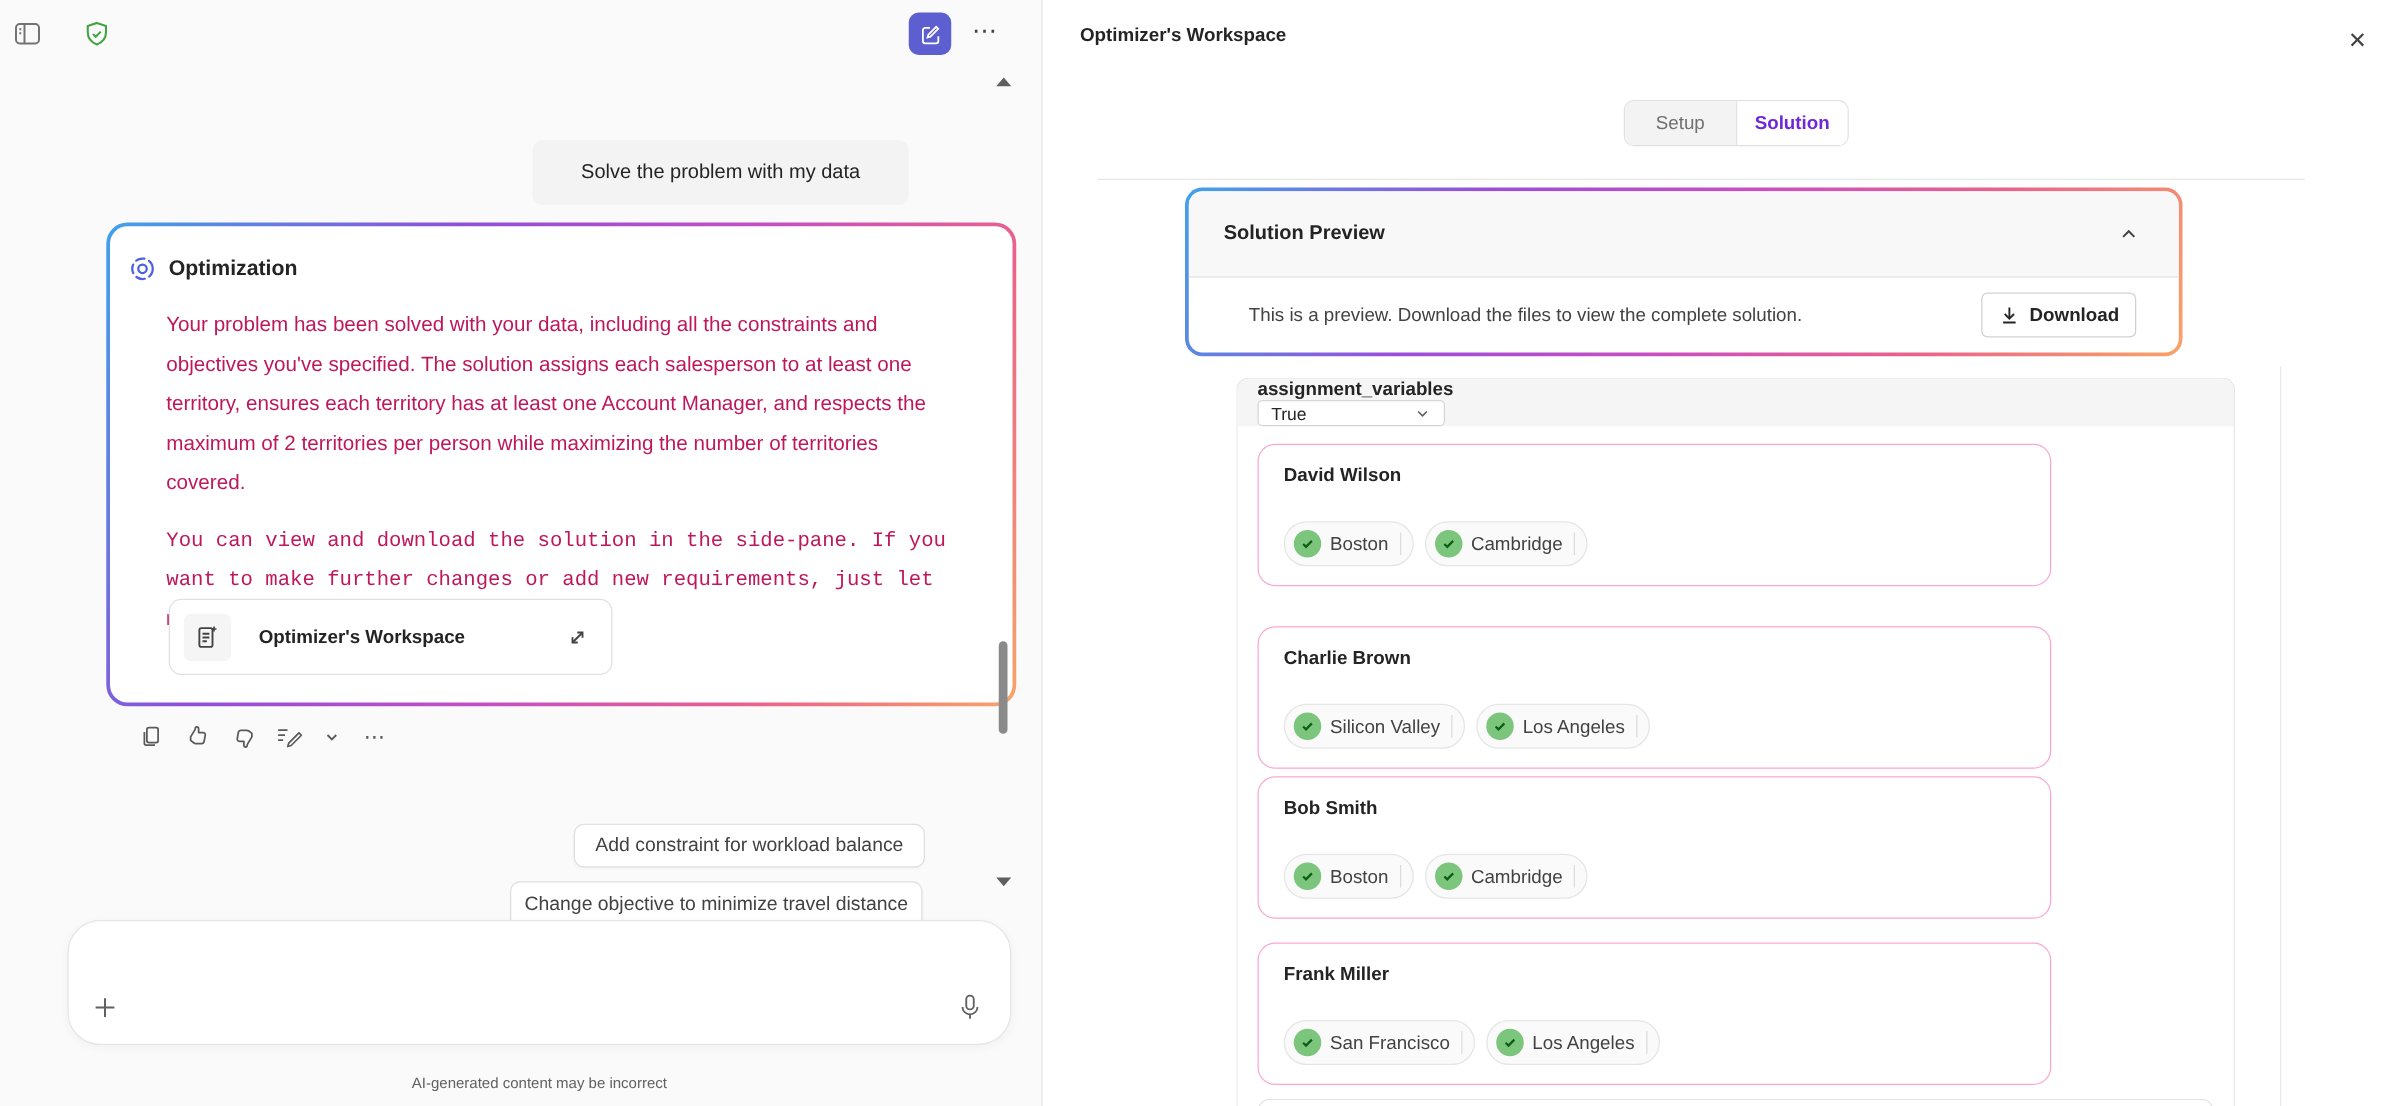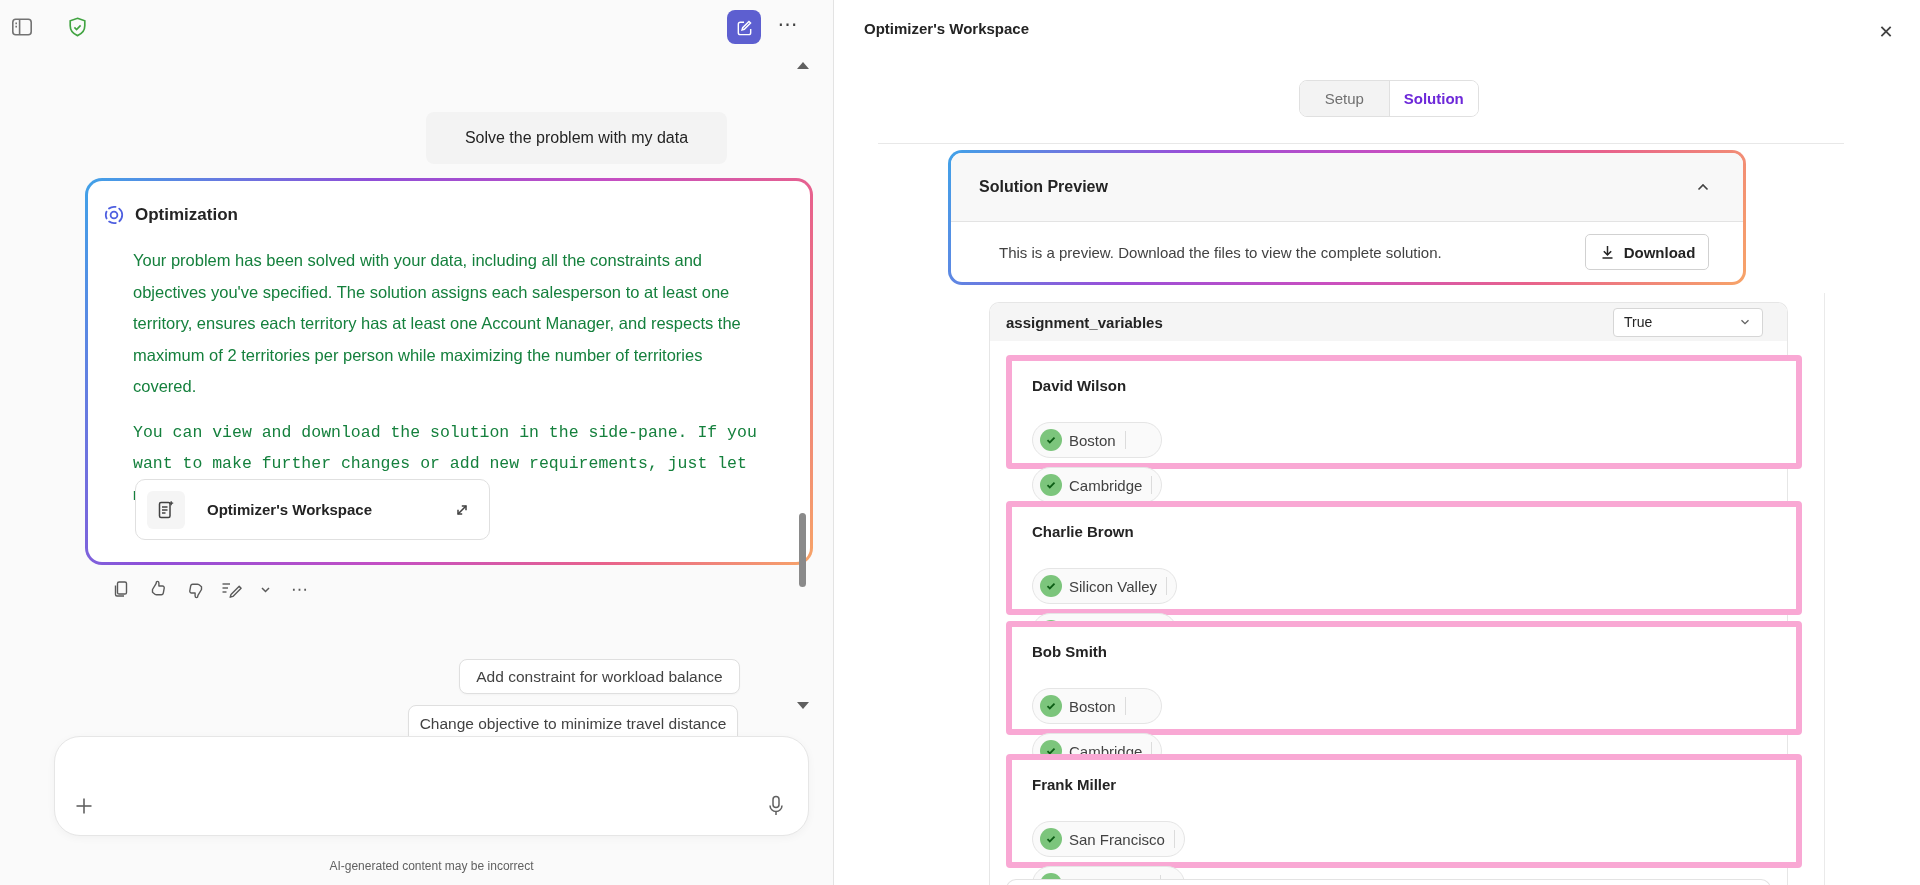--- a/index.html
+++ b/index.html
@@ -15,21 +15,21 @@
   .compose-btn { position:absolute; left:727px; top:10px; width:34px; height:34px; border-radius:8px; background:#5D5FD0; border:none; color:#fff; display:flex; align-items:center; justify-content:center; cursor:pointer; }
   .more-btn { position:absolute; left:772px; top:8px; width:32px; height:32px; font-size:20px; letter-spacing:1px; color:#424242; }
 
   .user-bubble { position:absolute; left:426px; top:112px; width:301px; height:52px; background:#F3F3F3; border-radius:8px; font-size:16px; color:#242424; display:flex; align-items:center; justify-content:center; padding:0 20px; }
 
   .assistant-wrap { position:absolute; left:57px; top:178px; width:728px; height:387px; padding:3px; border-radius:17px;
     background:linear-gradient(120deg,#41A2E8 0%,#8F4FD8 30%,#C44FC4 55%,#E8628C 78%,#F7A468 100%);margin-left:28px; }
   .assistant-card { width:100%; height:100%; background:#fff; border-radius:14px; padding:22px 26px 20px 14px; position:relative; }
   .a-title-row { display:flex; align-items:center; gap:9px; }
   .a-title { font-size:17px; font-weight:bold; color:#242424; }
-  .a-body { margin:18px 0 0 31px; font-size:16.5px; line-height:31.5px; color:#15803d; max-width:630px; }
+  .a-body { margin:18px 0 0 31px; font-size:16.5px; line-height:31.5px; color:#be185d; max-width:630px; }
   .a-body + .a-body { margin-top:14px;font-family:Liberation Mono, monospace; }
   .ws-chip { position:absolute; left:47px; top:298px; width:355px; height:61px; border:1px solid #E0E0E0; border-radius:10px; background:#fff; display:flex; align-items:center; padding:0 18px 0 11px; cursor:pointer; }
   .ws-chip-icon { width:38px; height:38px; background:#F5F5F5; border-radius:6px; display:flex; align-items:center; justify-content:center; color:#424242; }
   .ws-chip-label { margin-left:22px; font-size:15px; font-weight:bold; color:#242424; flex:1; }
   .ws-expand { color:#424242; }
 
   .actions-row { position:absolute; left:110px; top:577px; display:flex; align-items:center; gap:15px; color:#5A5A5A; }
   .actions-row .icon-btn { width:22px; height:24px; color:#5A5A5A; }
   .actions-row .chev { width:14px; }
   .actions-row .dots { font-size:17px; letter-spacing:1px; width:26px; }
@@ -65,31 +65,31 @@
   .preview-header { height:69px; background:#F8F8F8; border-bottom:1px solid #E3E3E3; display:flex; align-items:center; padding:0 26px 0 28px; }
   .preview-title { font-size:16px; font-weight:bold; color:#242424; flex:1; }
   .collapse-btn { width:28px; height:28px; color:#424242; }
   .preview-body { flex:1; display:flex; align-items:center; padding:0 34px 0 48px; }
   .preview-note { font-size:15px; color:#424242; flex:1; }
   .download-btn { width:124px; height:36px; background:#fff; border:1px solid #D1D1D1; border-radius:5px; display:flex; align-items:center; justify-content:center; gap:8px; font-size:15px; font-weight:bold; color:#242424; cursor:pointer; font-family:"Liberation Sans", sans-serif; }
 
   .right-vline { position:absolute; left:990px; top:293px; width:1px; height:592px; background:#EAEAEA; }
 
   .var-container { position:absolute; left:155px; top:302px; width:799px; height:583px; background:#fff; border:1px solid #E6E6E6; border-bottom:none; border-radius:10px 10px 0 0; }
-  .var-header { height:38px; background:#F5F5F5; border-radius:9px 9px 0 0; display:flex; align-items:center; padding:0 24px 0 16px; }
+  .var-header { height:38px; background:#F5F5F5; border-radius:9px 9px 0 0; display:flex; align-items:flex-start; padding:0 24px 0 16px;flex-direction:column; }
   .var-name { font-size:15px; font-weight:bold; color:#242424; flex:1; }
   .var-select { width:150px; height:29px; background:#fff; border:1px solid #D6D6D6; border-radius:4px; display:flex; align-items:center; padding:0 10px; font-size:14px; color:#242424; cursor:pointer; }
   .var-select .sel-val { flex:1; }
   .var-select .sel-chev { color:#616161; }
 
-  .person-card { position:absolute; left:16px; width:796px; height:114px; background:#fff; border:6px solid #f9a8d4; border-radius:4px; }
+  .person-card { position:absolute; left:16px; width:635px; height:114px; background:#fff; border:1px solid #f9a8d4; border-radius:14px; }
   .pc-0 { top:52px; } .pc-1 { top:185px;margin-top:13px; } .pc-2 { top:318px; } .pc-3 { top:451px; }
   .person-card-partial { position:absolute; left:16px; top:576px; width:765px; height:14px; background:#fff; border:1px solid #E3E3E3; border-bottom:none; border-radius:10px 10px 0 0; }
   .person-name { position:absolute; left:20px; top:16px; font-size:15px; font-weight:bold; color:#242424; }
-  .tag-row { position:absolute; left:20px; top:61px; display:flex; gap:9px;flex-direction:column; }
+  .tag-row { position:absolute; left:20px; top:61px; display:flex; gap:9px; }
   .tag { height:36px; background:#FAFAFA; border:1px solid #E5E5E5; border-radius:18px; display:flex; align-items:center; padding:0 9px 0 7px; cursor:pointer; }
   .tag-check { width:22px; height:22px; border-radius:50%; background:#7CC57C; display:flex; align-items:center; justify-content:center; color:#0D5D16; }
   .tag-label { margin:0 9px 0 7px; font-size:15px; color:#424242; }
   .tag-div { width:1px; height:18px; background:#DCDCDC; }
 
   svg { display:block; }
 </style>
 </head>
 <body>
 

